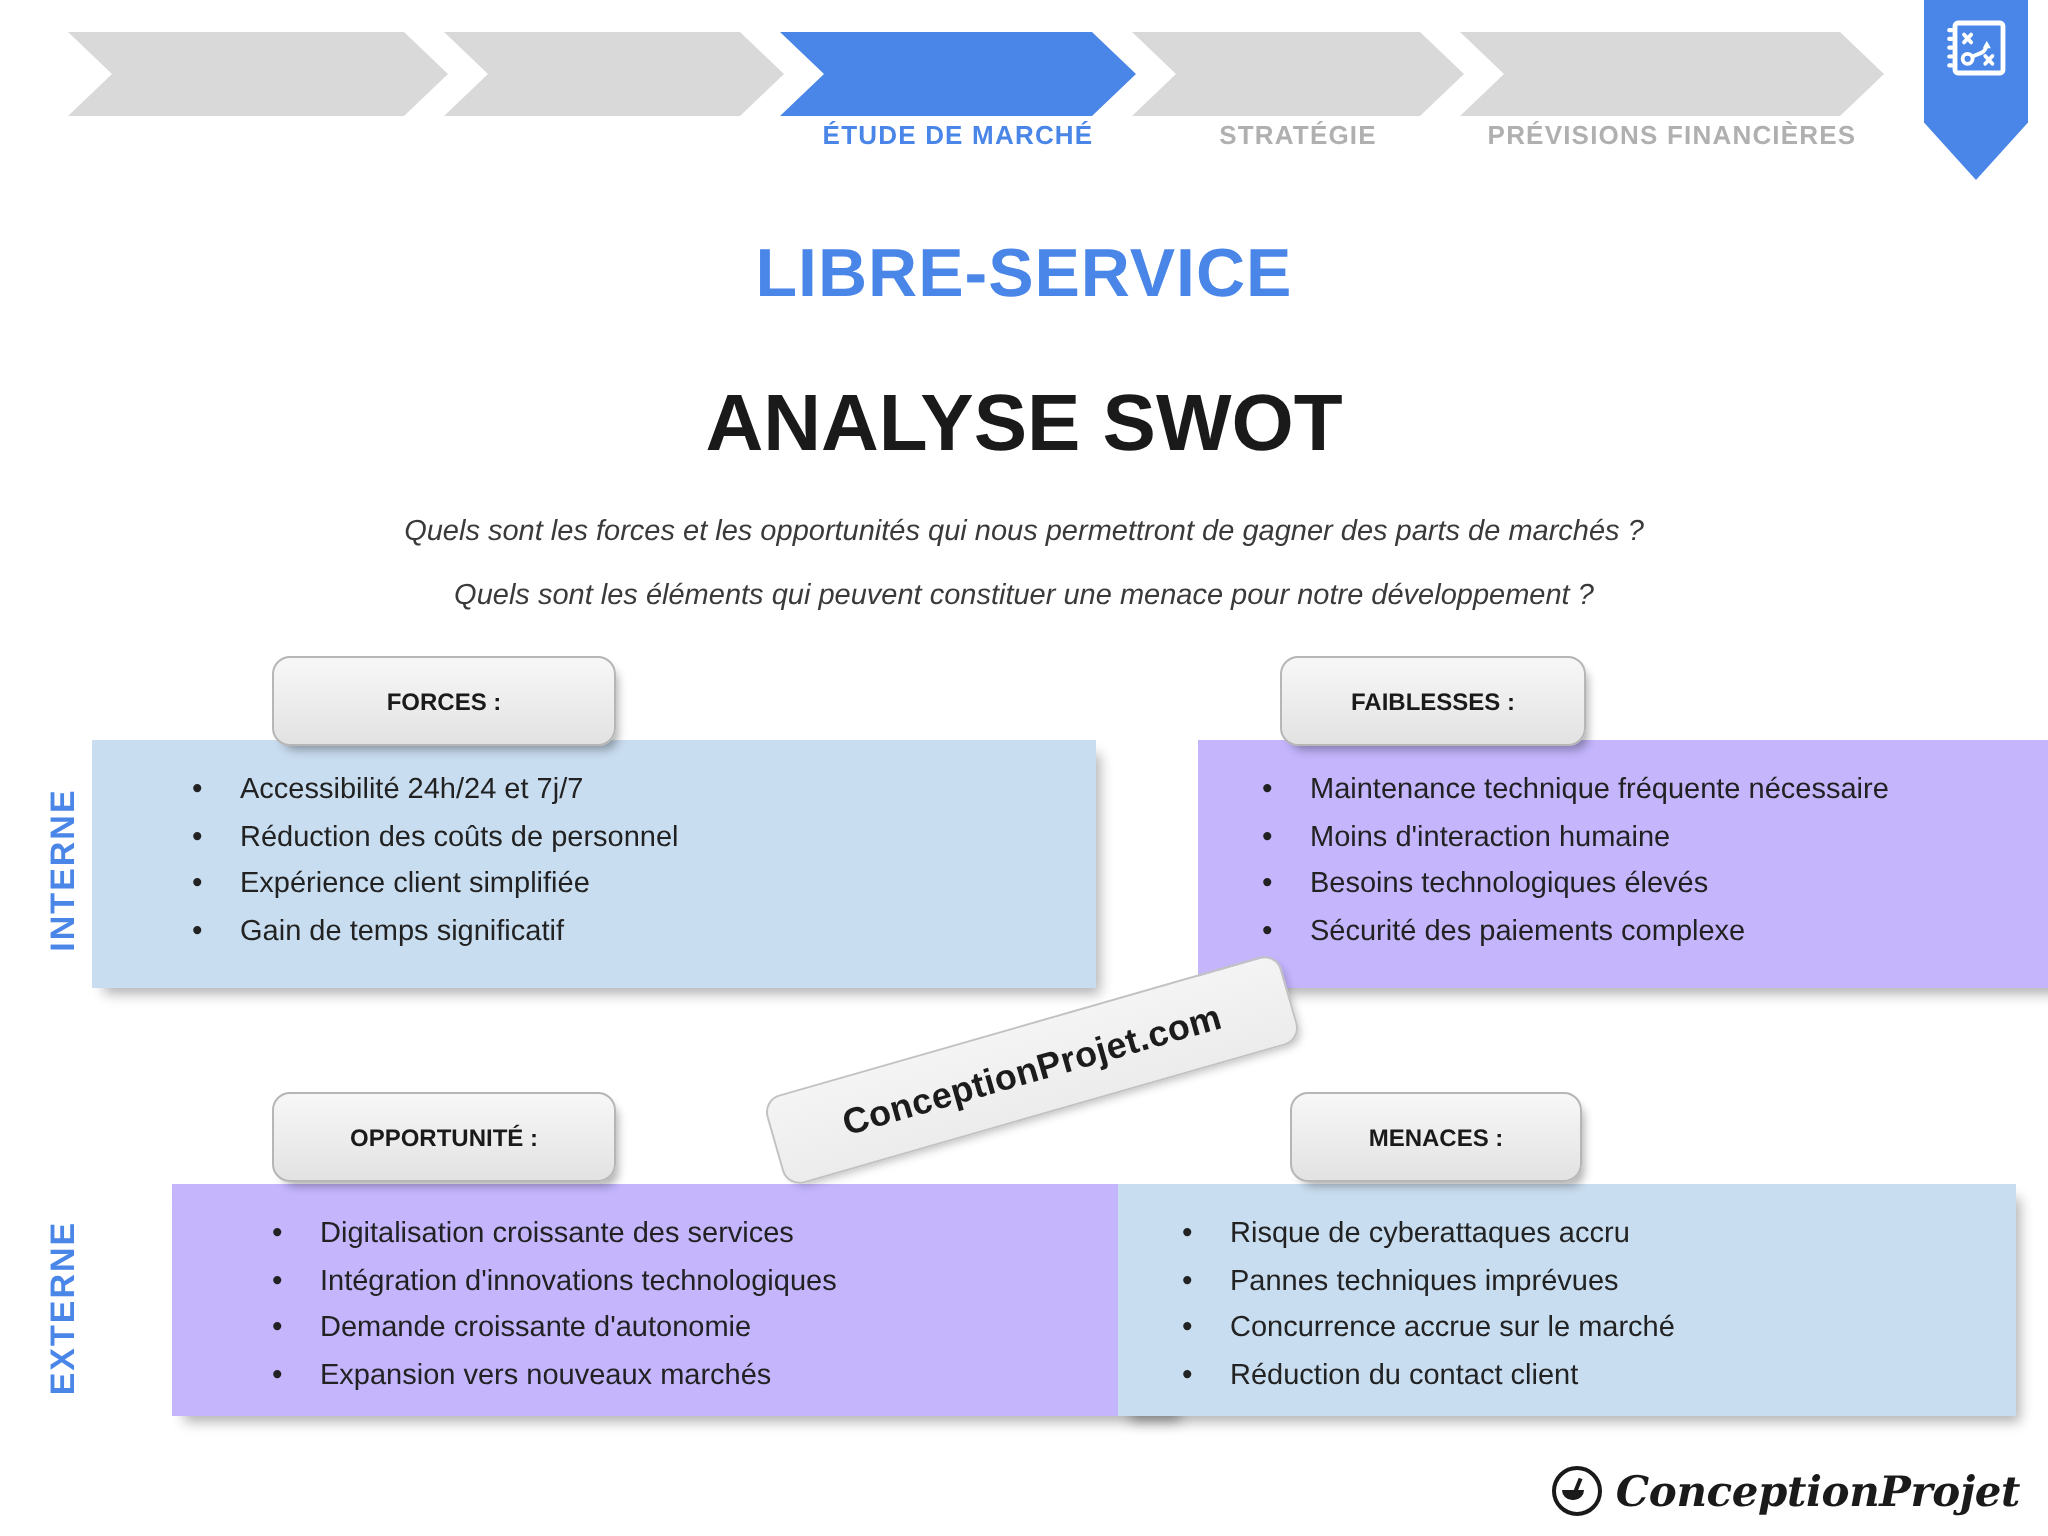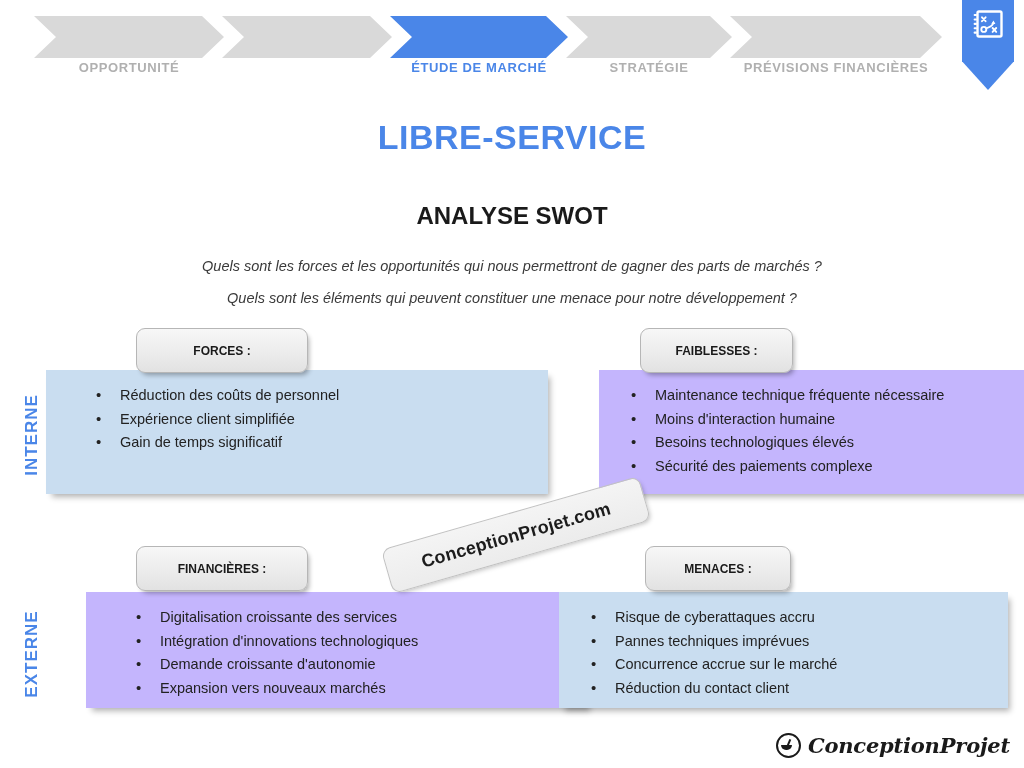--- a/index.html
+++ b/index.html
@@ -67,24 +67,23 @@
     font-size: 34px;
     font-weight: bold;
     letter-spacing: .5px;
     color: #4a86e8;
   }
   #swot-title {
     position: absolute;
     left: 0; top: 190px;
     width: 1024px;
     text-align: center;
-    font-size: 24px;
+    font-size: 40px;
     font-weight: bold;
     color: #1a1a1a;
-    margin-top: 12px;
   }
   .subtitle {
     position: absolute;
     left: 0;
     width: 1024px;
     text-align: center;
     font-style: italic;
     font-size: 14.5px;
     color: #3a3a3a;
   }
@@ -227,21 +226,20 @@
 <body>
 
 <div id="process-bar">
 
   <div class="step" style="left:34px;  width:190px;"></div>
   <div class="step" style="left:222px; width:170px;"></div>
   <div class="step active" style="left:390px; width:178px;"></div>
   <div class="step" style="left:566px; width:166px;"></div>
   <div class="step" style="left:730px; width:212px;"></div>
 
-  <div class="step-label" style="left:34px;  width:190px;">OPPORTUNITÉ</div>
   <div class="step-label active" style="left:390px; width:178px;">ÉTUDE DE MARCHÉ</div>
   <div class="step-label" style="left:566px; width:166px;">STRATÉGIE</div>
   <div class="step-label" style="left:730px; width:212px;">PRÉVISIONS FINANCIÈRES</div>
 
   <div id="strategy-ribbon"></div>
   <svg id="strategy-icon" viewBox="0 0 32 32">
     <rect x="5.5" y="2.5" width="24" height="25" rx="1.5" fill="none" stroke="#ffffff" stroke-width="2.4"></rect>
     <g fill="#ffffff">
       <rect x="1.6" y="5" width="3.4" height="2.1" rx="1"></rect>
       <rect x="1.6" y="9.4" width="3.4" height="2.1" rx="1"></rect>
@@ -260,20 +258,21 @@
 <div id="main-title">LIBRE-SERVICE</div>
 <div id="swot-title">ANALYSE SWOT</div>
 <div class="subtitle" id="subtitle-1">Quels sont les forces et les opportunités qui nous permettront de gagner des parts de marchés ?</div>
 <div class="subtitle" id="subtitle-2">Quels sont les éléments qui peuvent constituer une menace pour notre développement ?</div>
 
 <div class="axis-label" id="axis-interne">INTERNE</div>
 <div class="axis-label" id="axis-externe">EXTERNE</div>
 
 <div class="quad-box blue" id="box-forces">
   <ul class="bullet-list">
+    <li>Accessibilité 24h/24 et 7j/7</li>
     <li>Réduction des coûts de personnel</li>
     <li>Expérience client simplifiée</li>
     <li>Gain de temps significatif</li>
   </ul>
 </div>
 
 <div class="quad-box grey" id="box-faiblesses">
   <ul class="bullet-list">
     <li>Maintenance technique fréquente nécessaire</li>
     <li>Moins d'interaction humaine</li>
@@ -295,21 +294,21 @@
   <ul class="bullet-list">
     <li>Risque de cyberattaques accru</li>
     <li>Pannes techniques imprévues</li>
     <li>Concurrence accrue sur le marché</li>
     <li>Réduction du contact client</li>
   </ul>
 </div>
 
 <div class="quad-pill" id="pill-forces">FORCES :</div>
 <div class="quad-pill" id="pill-faiblesses">FAIBLESSES :</div>
-<div class="quad-pill" id="pill-opportunites">FINANCIÈRES :</div>
+<div class="quad-pill" id="pill-opportunites">OPPORTUNITÉ :</div>
 <div class="quad-pill" id="pill-menaces">MENACES :</div>
 
 <div id="watermark">ConceptionProjet.com</div>
 
 <div id="footer-brand">
   <div id="footer-logo-icon"></div>
   <div id="footer-brand-text">ConceptionProjet</div>
 </div>
 
 </body></html>

